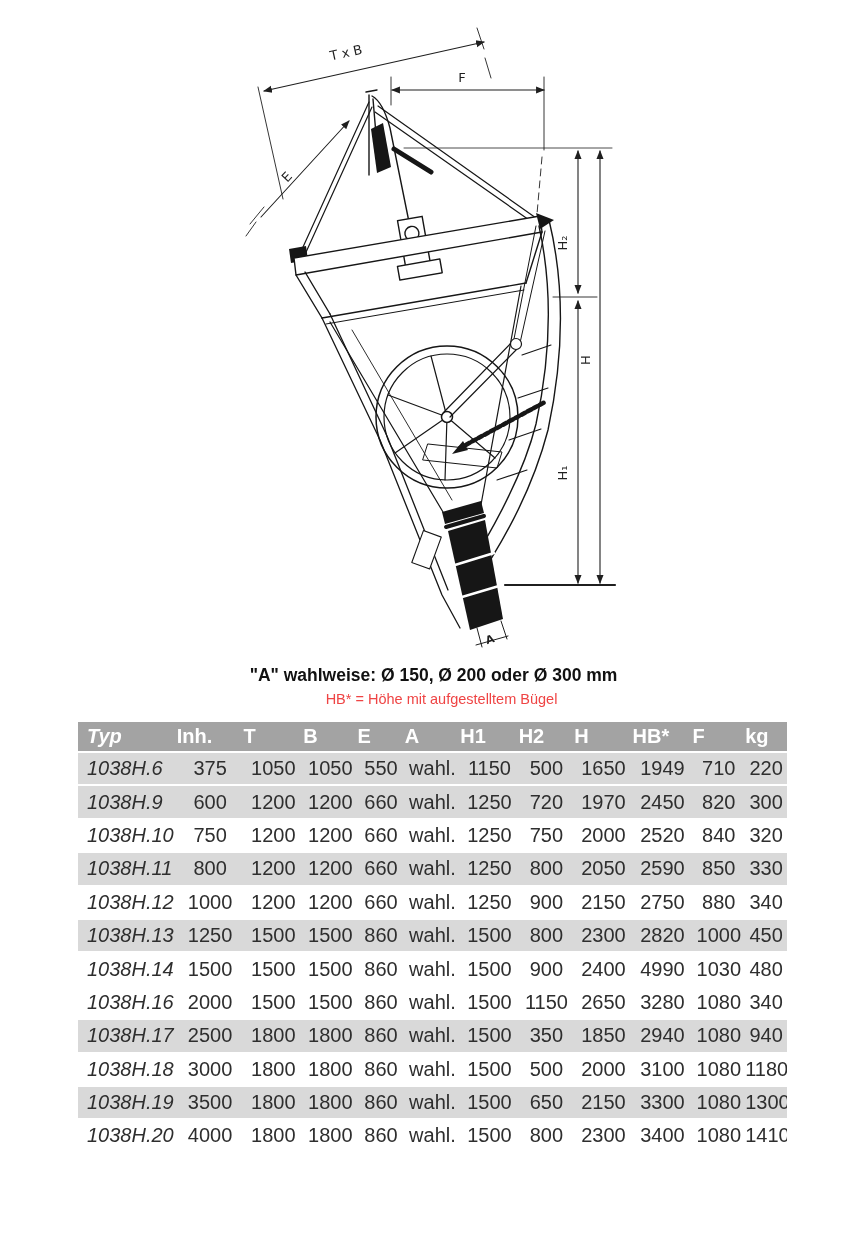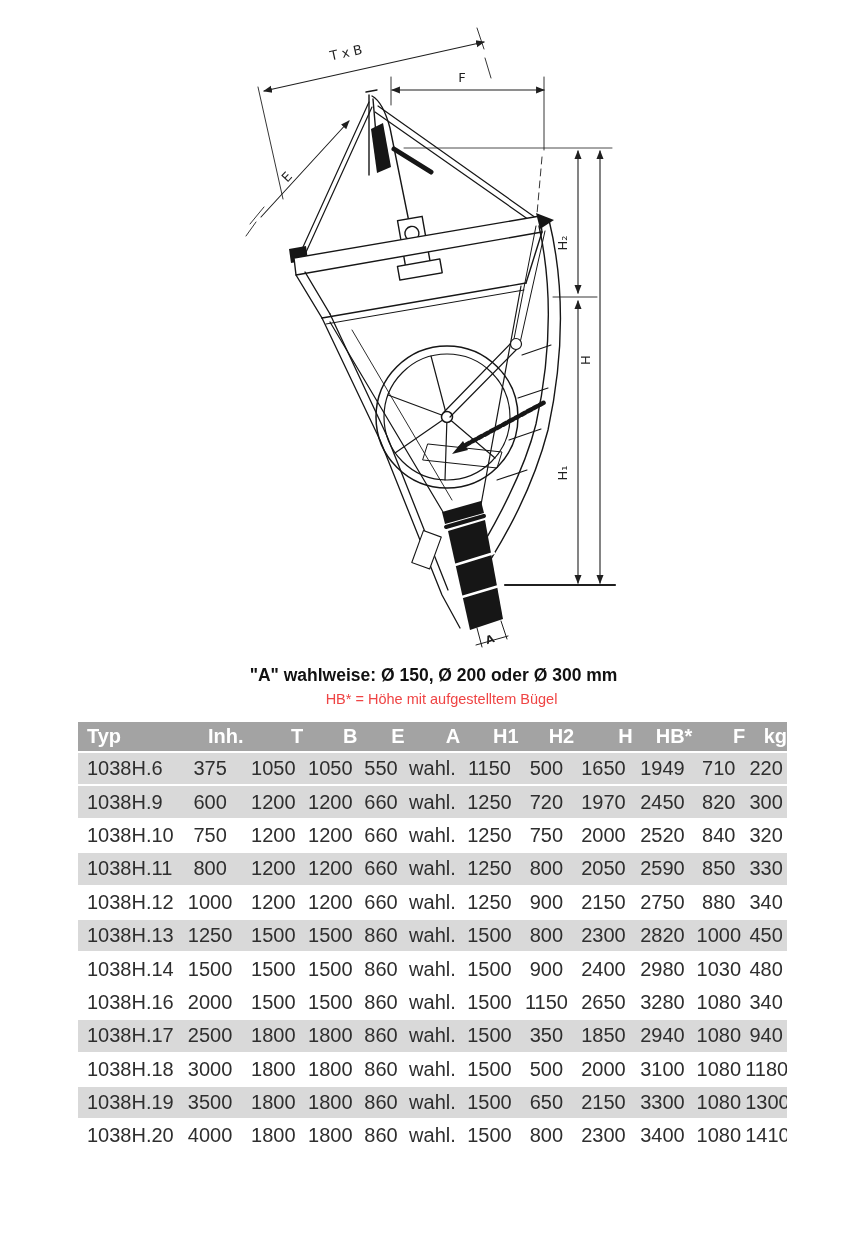--- a/index.html
+++ b/index.html
@@ -17,27 +17,27 @@
   .caption2{position:absolute;top:691px;left:0;width:100%;text-align:center;
     font-size:14.5px;color:#ef4444;padding-left:8px;}
   
   .spec-table{
     position:absolute;top:722px;left:78px;width:709px;
     border-collapse:collapse;table-layout:fixed;
     font-size:20px;color:#2e2e2e;
   }
   .spec-table th{
     background:#a3a3a3;color:#fff;font-weight:bold;font-size:20px;
-    height:29px;padding:0;text-align:right;vertical-align:middle;
+    height:29px;padding:0;text-align:left;vertical-align:middle;
   }
   .spec-table td{
     height:31.4px;padding:0;text-align:center;vertical-align:middle;
     white-space:nowrap;overflow:hidden;
   }
-  .spec-table th.typ,.spec-table td.typ{text-align:left;padding-left:9px;}
+  .spec-table th.typ,.spec-table td.typ{text-align:left;padding-left:9px;font-style:italic;}
   .spec-table tr.alt td{background:#d9d9d9;}
   .spec-table tr td{border-top:2px solid #fff;}
 </style>
 </head>
 <body>
 
 <svg class="drawing" viewBox="0 0 867 662" fill="none" stroke-linecap="round" stroke-linejoin="round">
   <defs>
     <marker id="arr" viewBox="0 0 10 10" refX="9" refY="5" markerWidth="8" markerHeight="8" orient="auto-start-reverse">
       <path d="M0,1 L10,5 L0,9 z" fill="#1f1f1f" stroke="none"></path>
@@ -300,21 +300,21 @@
       <tr>
         <td class="typ">1038H.14</td>
         <td>1500</td>
         <td>1500</td>
         <td>1500</td>
         <td>860</td>
         <td>wahl.</td>
         <td>1500</td>
         <td>900</td>
         <td>2400</td>
-        <td>2980</td>
+        <td>4990</td>
         <td>1030</td>
         <td>480</td>
       </tr>
       <tr>
         <td class="typ">1038H.16</td>
         <td>2000</td>
         <td>1500</td>
         <td>1500</td>
         <td>860</td>
         <td>wahl.</td>

